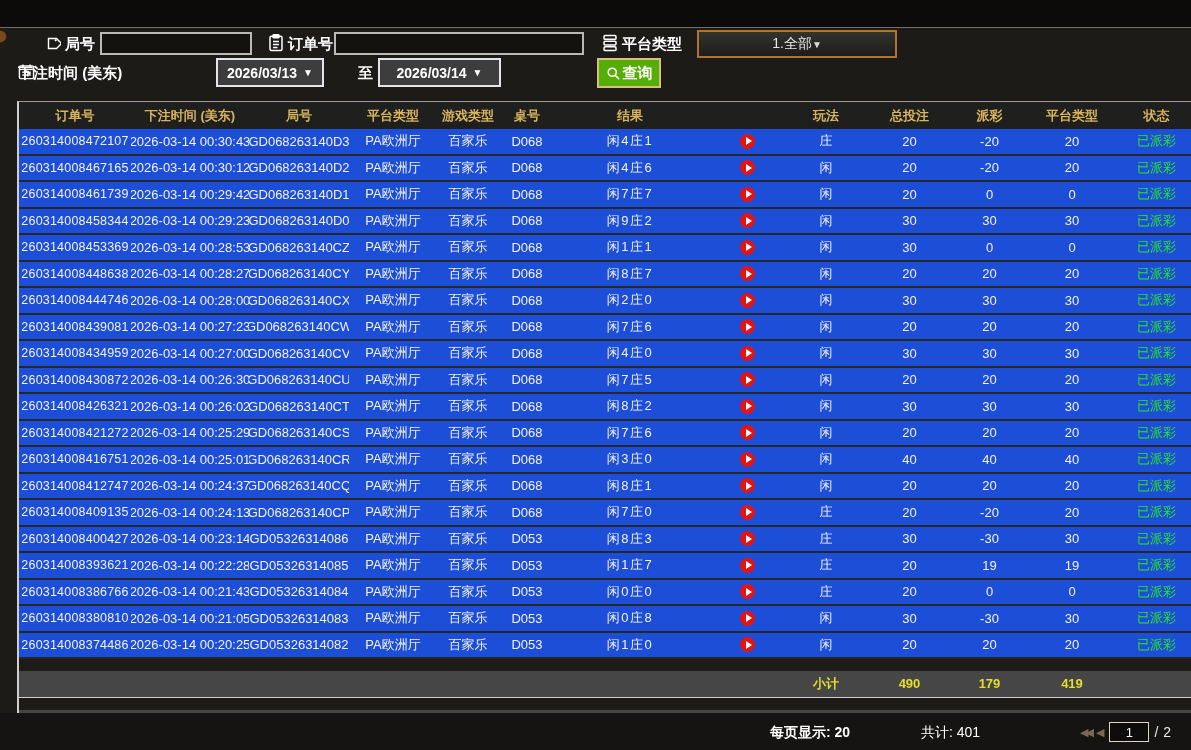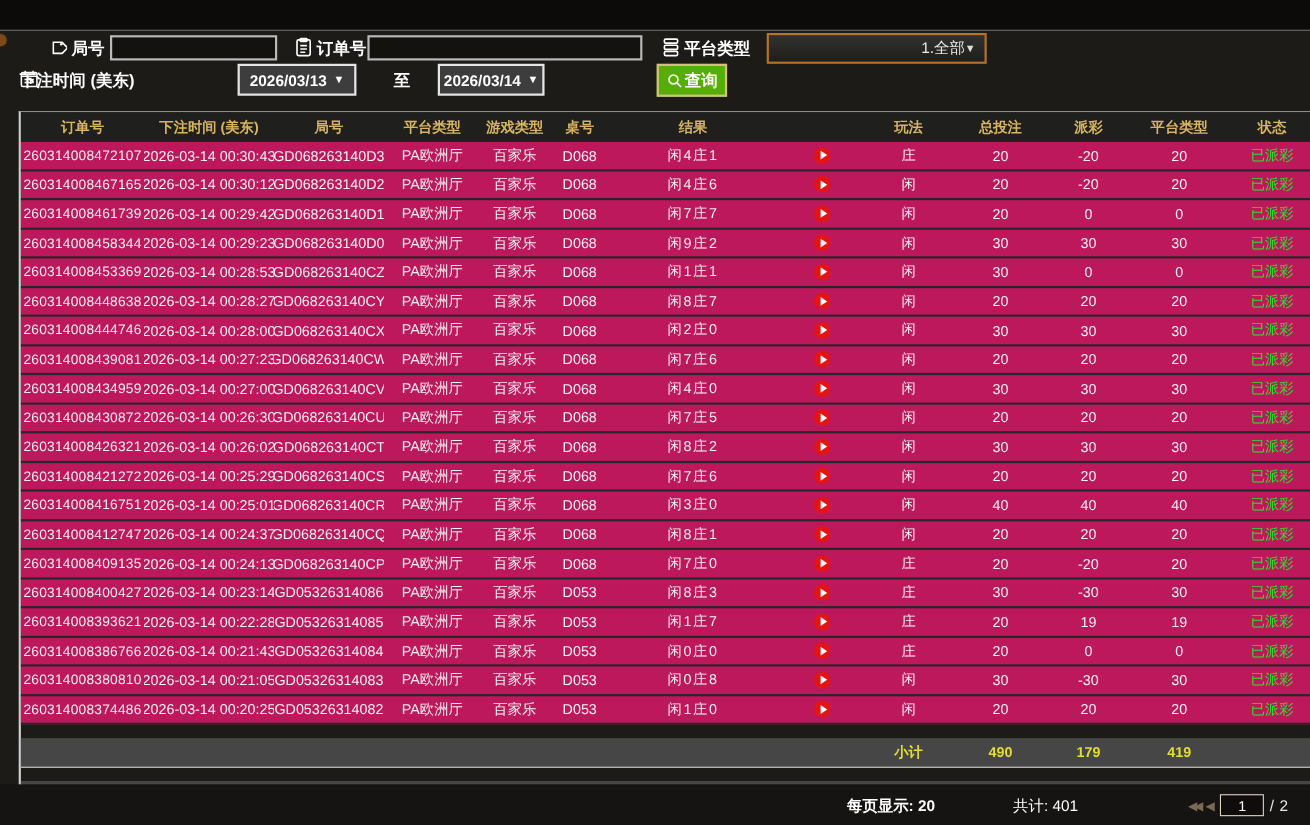--- a/index.html
+++ b/index.html
@@ -27,47 +27,47 @@
 
   .txt-input { position:absolute; height:23px; background:#14120f;
     border:2px solid #b9b9b9; color:#eee; font-size:13px; padding:0 6px; outline:none; }
   .inp-round  { left:100px; top:0px; width:152px; }
   .inp-order  { left:334px; top:0px; width:250px; }
 
   .select-box { position:absolute; display:flex; align-items:center; cursor:pointer;
     background:linear-gradient(#32322f,#1d1d1b); border:2px solid #b5722a;
     color:#e8e8e8; font-size:14px; }
   .sel-platform { left:697px; top:-2px; width:200px; height:28px; padding:0 8px;
-    justify-content:flex-end; }
+    justify-content:center; }
   .sel-caret { font-size:10px; color:#dcdcdc; }
 
   .lbl-bettime { position:absolute; left:18px; top:6px; }
   .date-box { position:absolute; height:29px; background:#3d3d3d;
     border:2px solid #e5e5e5; display:flex; align-items:center; justify-content:center;
     gap:6px; color:#fff; font-weight:bold; font-size:14px; cursor:pointer; }
   .date-from { left:216px; top:0px; width:108px; }
   .lbl-to { position:absolute; left:358px; top:6px; }
-  .date-to { left:398px; top:0px; width:97px; }
+  .date-to { left:378px; top:0px; width:123px; }
   .date-caret { font-size:10px; }
 
   .query-btn { position:absolute; left:597px; top:0px; width:64px; height:30px;
     background:#55ae06; border:2px solid #d9bf7f; color:#fff; font-weight:bold;
     font-size:15px; display:flex; align-items:center; justify-content:center; gap:2px;
     cursor:pointer; }
 
   
   .grid { position:absolute; left:17px; top:101px; width:1174px;
     border-left:2px solid #cfcfcf; border-top:1px solid #9a9a9a; }
   .trow { display:grid; width:1172px;
     grid-template-columns:112px 118px 100px 88px 62px 56px 150px 85px 72px 95px 65px 100px 69px; }
   .cell { display:flex; align-items:center; justify-content:center;
     white-space:nowrap; overflow:hidden; font-size:13px; }
   .thead { height:27px; background:#1f1f1e; }
   .thead .cell { color:#d8b45e; font-weight:bold; }
-  .drow { height:26.5px; background:#be185d; border-bottom:2px solid #272727; }
+  .drow { height:26.5px; background:#1d4ed8; border-bottom:2px solid #272727; }
   .drow .cell { color:#f2f2f2; }
   .cell.c-order { font-size:12.5px; letter-spacing:0.2px; }
   .cell.c-result { letter-spacing:1.5px; }
   .payout-neg { color:var(--payout-neg); }
   .payout-pos { color:var(--payout-pos); }
   .payout-zero { color:#f2f2f2; }
   .c-status { color:var(--status-green) !important; }
 
   .play-btn { width:15px; height:15px; border-radius:50%; background:#e51414;
     display:flex; align-items:center; justify-content:center; cursor:pointer; }

